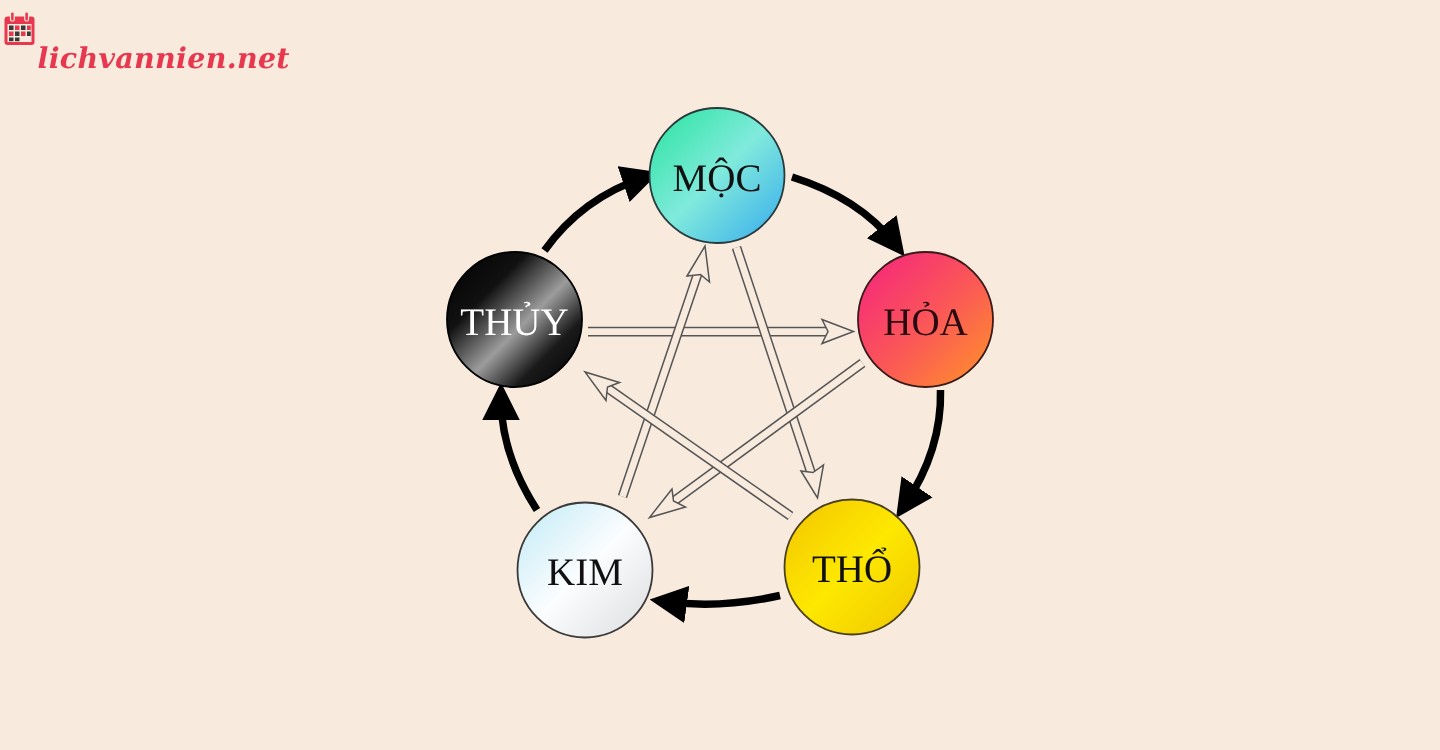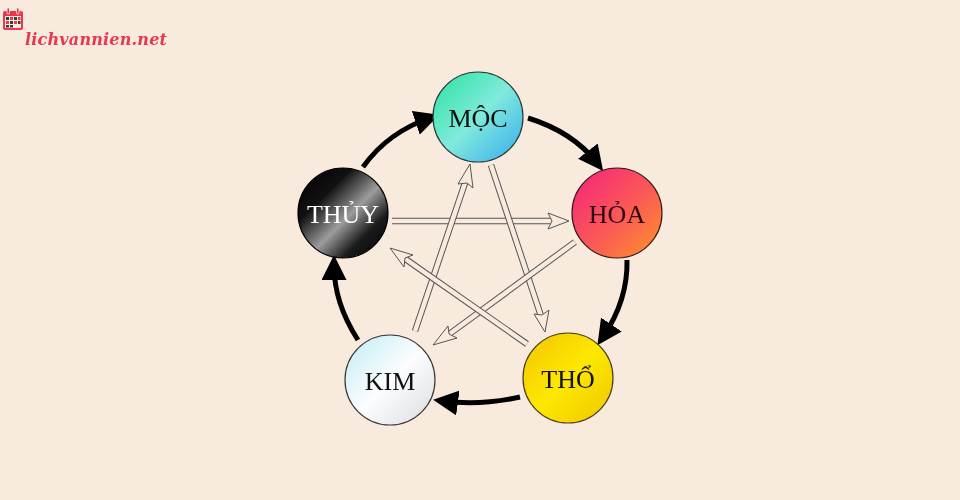--- a/index.html
+++ b/index.html
@@ -1,19 +1,19 @@
 <!DOCTYPE html>
 <html><head>
 <meta charset="utf-8">
 <style>
   html, body { margin:0; padding:0; }
   body { width:960px; height:500px; background:#f8ebde; position:relative; overflow:hidden; font-family:"Liberation Serif", serif; }
   .logo { position:absolute; left:0; top:2px; height:34px; display:flex; align-items:center; }
   .logo-icon { width:22px; height:24px; margin-left:2px; }
-  .logo-text { font-family:"DejaVu Serif", serif; font-style:italic; font-weight:bold; font-size:16px; color:#e8384f; margin-left:1px; letter-spacing:0.2px;margin-top:40px; }
+  .logo-text { font-family:"DejaVu Serif", serif; font-style:italic; font-weight:bold; font-size:19px; color:#e8384f; margin-left:1px; letter-spacing:0.2px;margin-top:40px; }
   svg.diagram { position:absolute; left:0; top:0; }
   .node-label { font-family:"Liberation Serif", serif; font-size:26px; }
 </style>
 </head>
 <body>
 
 <div class="logo">
   <svg class="logo-icon" viewBox="0 0 22 24">
     <rect x="1" y="4" width="20" height="19" rx="2" fill="#e8384f"></rect>
     <rect x="5" y="1" width="2.5" height="6" rx="1" fill="#e8384f" stroke="#f8ebde" stroke-width="0.8"></rect>

